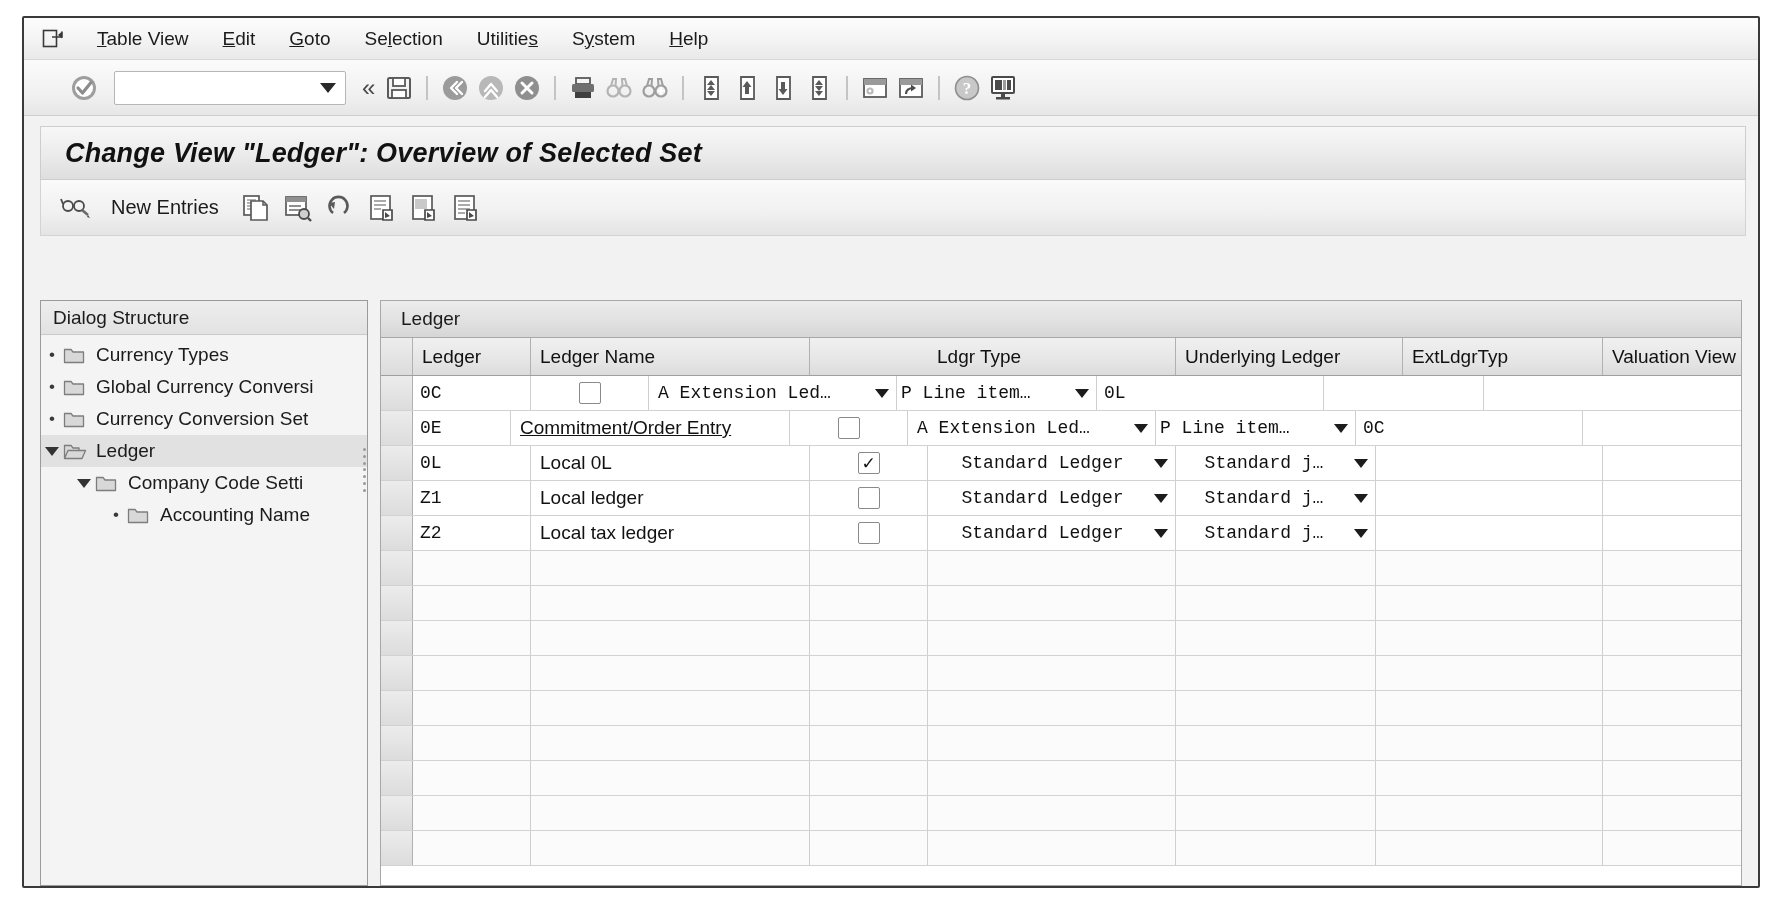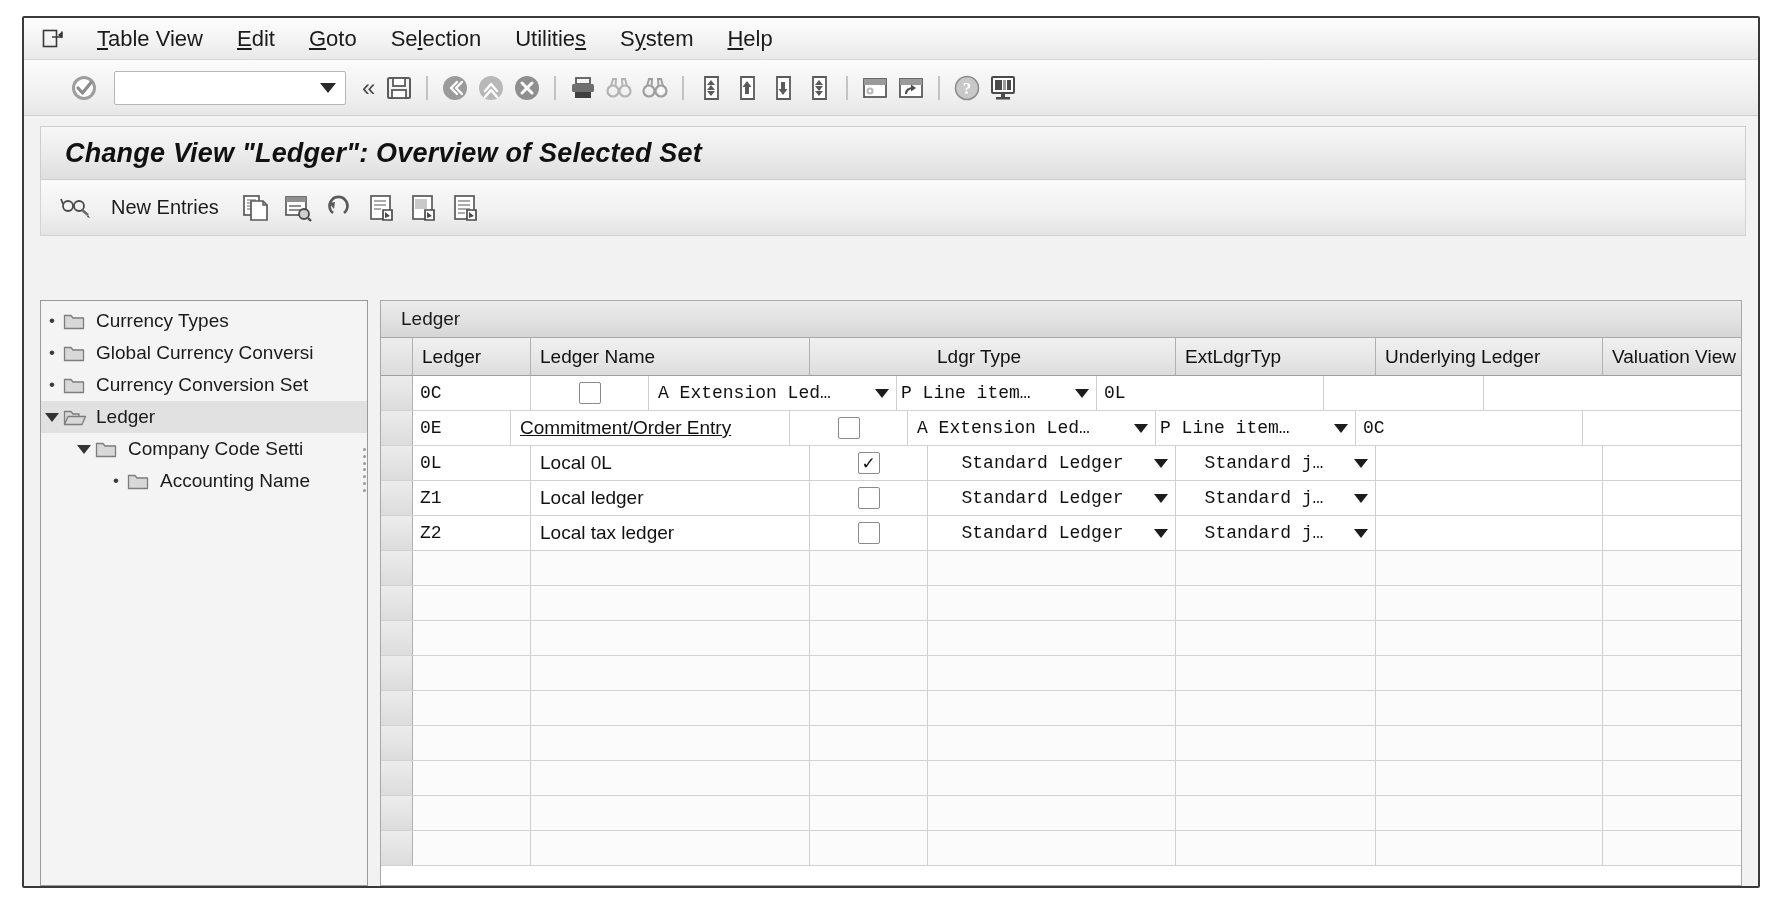--- a/index.html
+++ b/index.html
@@ -33,21 +33,21 @@
     border-bottom: 1px solid #d8d8d8;
     display: flex; align-items: center;
     padding-left: 12px;
   }
   .menu-sysicon {
     width: 34px; height: 30px;
     display: flex; align-items: center; justify-content: center;
     margin-right: 10px;
   }
   .menu-item {
-    font-size: 22px; color: #1b1b1b;
+    font-size: 19px; color: #1b1b1b;
     padding: 3px 17px;
     white-space: nowrap;
     cursor: default;
   }
   .menu-item u { text-decoration: underline; }
 
   
   .toolbar {
     height: 56px;
     background: linear-gradient(to bottom, #fbfbfb 0%, #f1f1f1 60%, #e6e6e6 100%);
@@ -574,20 +574,21 @@
           <path d="M7 8 H19 M7 12 H19 M7 16 H19 M7 20 H14" stroke="#8f8f8f" stroke-width="1.5"></path>
           <path d="M16 17 L25 17 L25 27 L16 27 Z" fill="#ffffff" stroke="#4a4a4a" stroke-width="1.7"></path>
           <path d="M18 19 L23 23 L18 25 Z" fill="#4a4a4a"></path>
         </svg>
       </div>
     </div>
 
     <div class="content">
 
       <div class="dlg-panel">
+        <div class="dlg-header">Dialog Structure</div>
         <div class="tree" id="tree-container">
             <div class="tree-row">
               <span class="tree-bullet">•</span>
               <span class="tree-icon">
                 <svg width="24" height="19" viewBox="0 0 24 19">
                   <path d="M1.5 16.5 L1.5 3.5 L8 3.5 L10 6 L20.5 6 L20.5 16.5 Z" fill="#d8d8d8" stroke="#7d7d7d" stroke-width="1.3" stroke-linejoin="round"></path>
                 </svg>
               </span>
               <span class="tree-label">Currency Types</span>
             </div>
@@ -647,22 +648,22 @@
 
       <div class="table-area">
         <div class="tbl-titlebar">Ledger</div>
         <div class="grid">
           <div class="grid-header" id="grid-header">
               <div class="gh-cell gh-sel"></div>
               <div class="gh-cell" style="width: 118px;">Ledger</div>
               <div class="gh-cell" style="width: 279px;">Ledger Name</div>
               <div class="gh-cell" style="width: 118px; margin-top: 44px;">Leading</div>
               <div class="gh-cell" style="width: 248px;">Ldgr Type</div>
+              <div class="gh-cell" style="width: 227px;">Underlying Ledger</div>
               <div class="gh-cell" style="width: 200px;">ExtLdgrTyp</div>
-              <div class="gh-cell" style="width: 227px;">Underlying Ledger</div>
               <div class="gh-cell" style="width: 160px;">Valuation View</div>
             </div>
           <div id="grid-body">
               <div class="grid-row">
                 <div class="gc selbox"></div>
                 <div class="gc mono" style="width: 118px;">0C</div>
                 <div class="gc center" style="width: 118px;">
                   <span class="cbx"></span>
                 </div>
                 <div class="gc" style="width: 248px; padding-left: 0px;">

